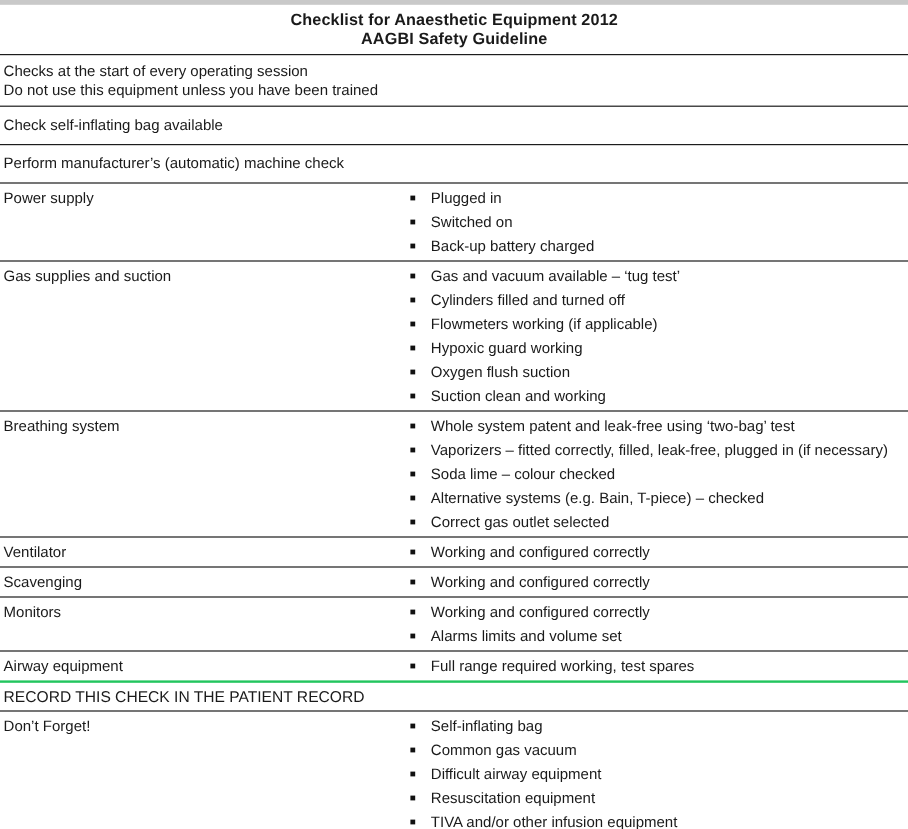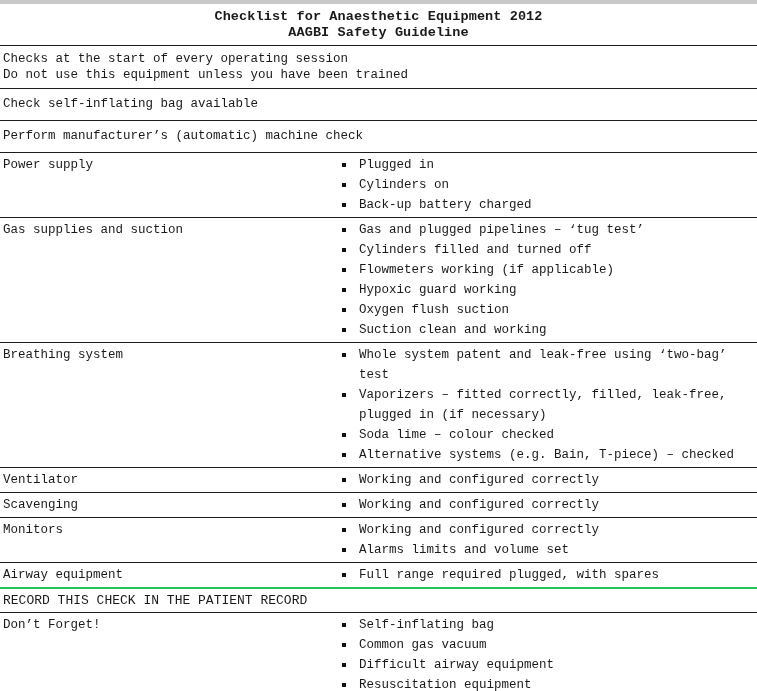--- a/index.html
+++ b/index.html
@@ -5,21 +5,21 @@
   html, body {
     margin: 0;
     padding: 0;
     background: #ffffff;
   }
   .page {
     position: relative;
     width: 757px;
     height: 691px;
     background: #ffffff;
-    font-family: Liberation Mono, monospace;
+    font-family: Liberation Sans, sans-serif;
     color: #1a1a1a;
     overflow: hidden;
     box-sizing: border-box;
   }
   .topbar {
     height: 4px;
     background: #c9c9c9;
   }
   .title-block {
     text-align: center;
@@ -115,35 +115,35 @@
 
   <div class="row split-row">
     <div class="cell-label">Power supply</div>
     <div class="cell-items">
       <div class="bullet-item">
           <span class="bullet"></span>
           <span>Plugged in</span>
         </div>
       <div class="bullet-item">
           <span class="bullet"></span>
-          <span>Cylinders on</span>
+          <span>Switched on</span>
         </div>
       <div class="bullet-item">
           <span class="bullet"></span>
           <span>Back-up battery charged</span>
         </div>
     </div>
   </div>
 
   <div class="row split-row">
     <div class="cell-label">Gas supplies and suction</div>
     <div class="cell-items">
       <div class="bullet-item">
           <span class="bullet"></span>
-          <span>Gas and plugged pipelines – ‘tug test’</span>
+          <span>Gas and vacuum available – ‘tug test’</span>
         </div>
       <div class="bullet-item">
           <span class="bullet"></span>
           <span>Cylinders filled and turned off</span>
         </div>
       <div class="bullet-item">
           <span class="bullet"></span>
           <span>Flowmeters working (if applicable)</span>
         </div>
       <div class="bullet-item">
@@ -172,20 +172,24 @@
           <span class="bullet"></span>
           <span>Vaporizers – fitted correctly, filled, leak-free, plugged in (if necessary)</span>
         </div>
       <div class="bullet-item">
           <span class="bullet"></span>
           <span>Soda lime – colour checked</span>
         </div>
       <div class="bullet-item">
           <span class="bullet"></span>
           <span>Alternative systems (e.g. Bain, T-piece) – checked</span>
+        </div>
+      <div class="bullet-item">
+          <span class="bullet"></span>
+          <span>Correct gas outlet selected</span>
         </div>
     </div>
   </div>
 
   <div class="row split-row">
     <div class="cell-label">Ventilator</div>
     <div class="cell-items">
       <div class="bullet-item">
           <span class="bullet"></span>
           <span>Working and configured correctly</span>
@@ -215,21 +219,21 @@
           <span>Alarms limits and volume set</span>
         </div>
     </div>
   </div>
 
   <div class="row split-row thick-bottom">
     <div class="cell-label">Airway equipment</div>
     <div class="cell-items">
       <div class="bullet-item">
           <span class="bullet"></span>
-          <span>Full range required plugged, with spares</span>
+          <span>Full range required working, test spares</span>
         </div>
     </div>
   </div>
 
   <div class="row caps-row">
     <span>RECORD THIS CHECK IN THE PATIENT RECORD</span>
   </div>
 
   <div class="row split-row last-row">
     <div class="cell-label">Don’t Forget!</div>

